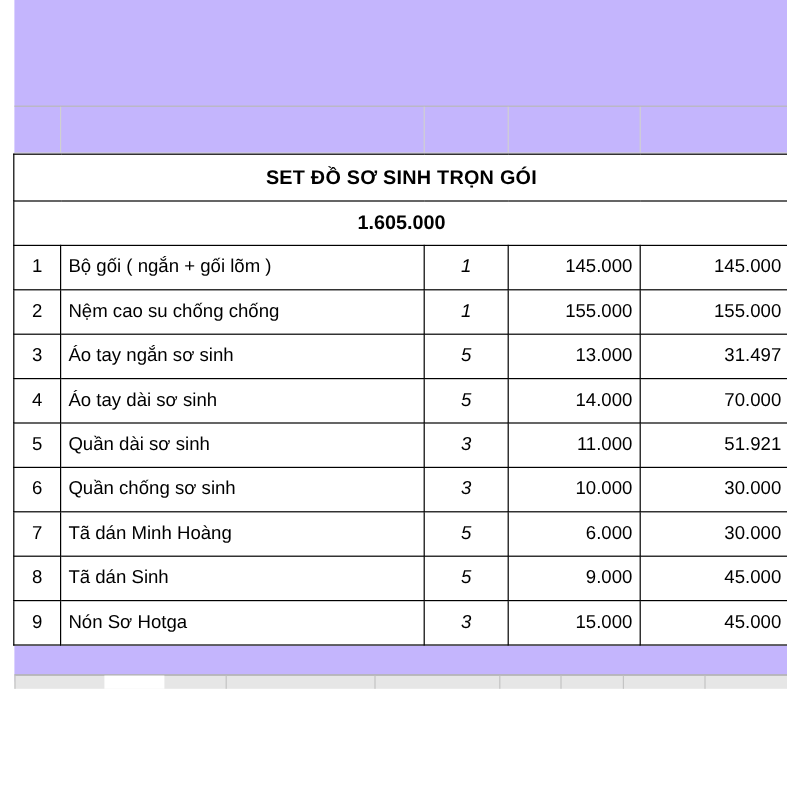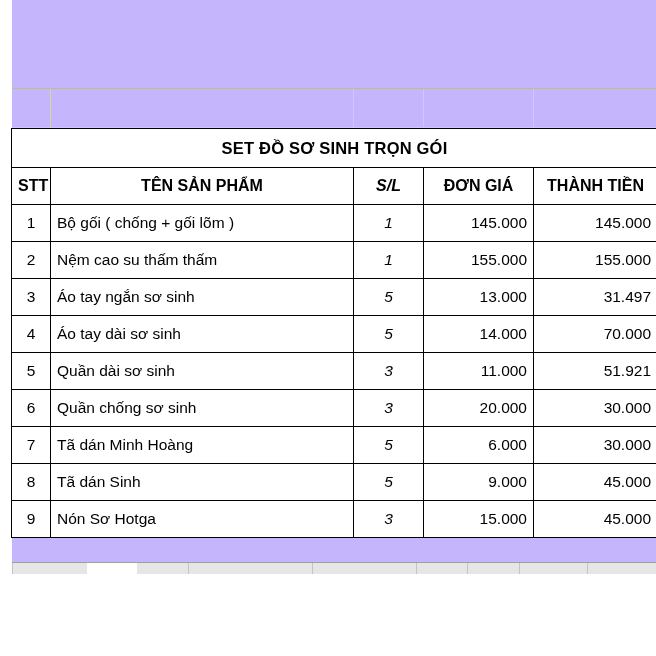--- a/index.html
+++ b/index.html
@@ -153,37 +153,33 @@
       <col class="c-stt">
         <col class="c-name">
         <col class="c-qty">
         <col class="c-price">
         <col class="c-total">
     </colgroup>
     <tbody id="table-body">
       <tr class="title-row">
         <td colspan="5">SET ĐỒ SƠ SINH TRỌN GÓI</td>
       </tr>
-      <tr class="head-row">
-        <td class="h-stt">STT</td>
-        <td class="h-name">TÊN SẢN PHẨM</td>
-        <td class="h-qty">S/L</td>
-        <td class="h-price">ĐƠN GIÁ</td>
-        <td class="h-total">THÀNH TIỀN</td>
+      <tr class="subtotal-row">
+        <td colspan="5">1.605.000</td>
       </tr>
     <tr class="data-row">
           <td class="cell-stt">1</td>
-          <td class="cell-name">Bộ gối ( chống + gối lõm )</td>
+          <td class="cell-name">Bộ gối ( ngắn + gối lõm )</td>
           <td class="cell-qty">1</td>
           <td class="cell-price">145.000</td>
           <td class="cell-total">145.000</td>
         </tr>
         <tr class="data-row">
           <td class="cell-stt">2</td>
-          <td class="cell-name">Nệm cao su thấm thấm</td>
+          <td class="cell-name">Nệm cao su chống chống</td>
           <td class="cell-qty">1</td>
           <td class="cell-price">155.000</td>
           <td class="cell-total">155.000</td>
         </tr>
         <tr class="data-row">
           <td class="cell-stt">3</td>
           <td class="cell-name">Áo tay ngắn sơ sinh</td>
           <td class="cell-qty">5</td>
           <td class="cell-price">13.000</td>
           <td class="cell-total">31.497</td>
@@ -199,21 +195,21 @@
           <td class="cell-stt">5</td>
           <td class="cell-name">Quần dài sơ sinh</td>
           <td class="cell-qty">3</td>
           <td class="cell-price">11.000</td>
           <td class="cell-total">51.921</td>
         </tr>
         <tr class="data-row">
           <td class="cell-stt">6</td>
           <td class="cell-name">Quần chống sơ sinh</td>
           <td class="cell-qty">3</td>
-          <td class="cell-price">20.000</td>
+          <td class="cell-price">10.000</td>
           <td class="cell-total">30.000</td>
         </tr>
         <tr class="data-row">
           <td class="cell-stt">7</td>
           <td class="cell-name">Tã dán Minh Hoàng</td>
           <td class="cell-qty">5</td>
           <td class="cell-price">6.000</td>
           <td class="cell-total">30.000</td>
         </tr>
         <tr class="data-row">

